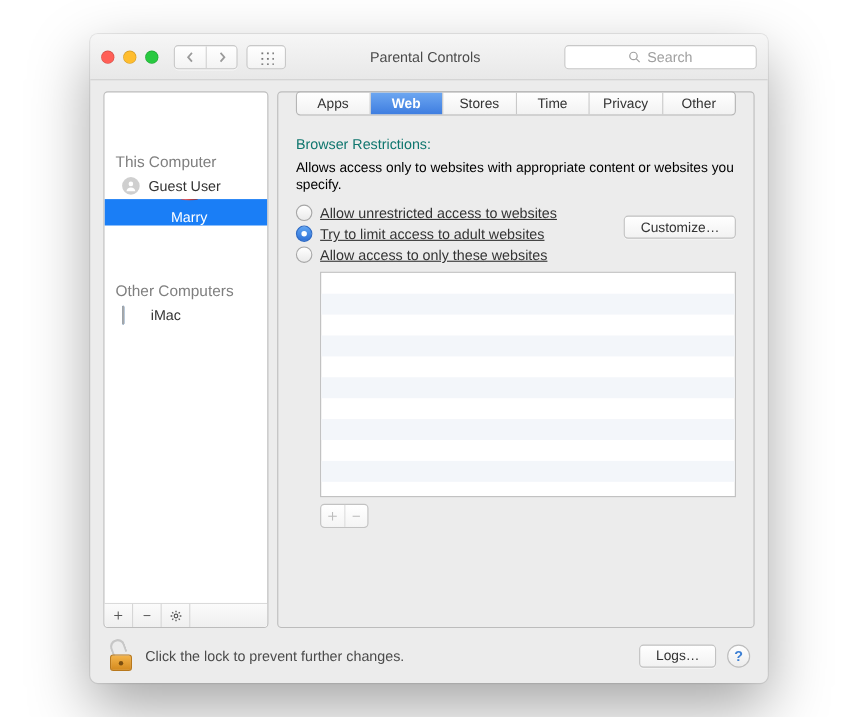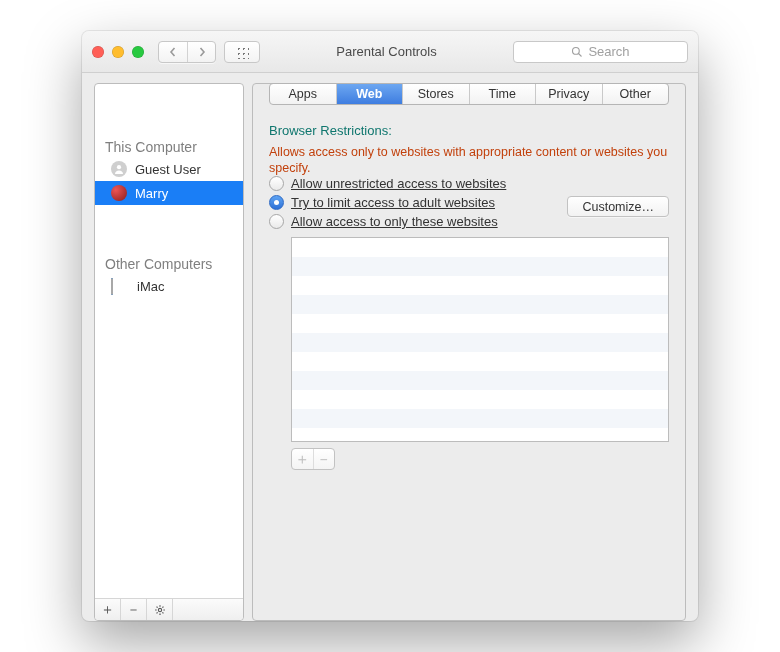--- a/index.html
+++ b/index.html
@@ -73,21 +73,21 @@
     border:1px solid #bcbcbc; border-radius:4px; background:#fff;
   }
   .sb-body{ flex:1; overflow:auto; padding-top:4px;}
   .sb-head {
     font-size:14px; color:#7f7f7f; padding:4px 10px 2px; font-weight:400;margin-top:47px;
   }
   .sb-item {
     height:24px; display:flex; align-items:center; gap:8px;
     padding:0 10px 0 16px; font-size:13px; color:#333;
   }
-  .sb-item.selected { background:#1a7ef6; color:#fff;}
+  .sb-item.selected { background:#1a7ef6; color:#fff;flex-direction:column;}
   .sb-item .avatar {
     width:16px;height:16px;border-radius:50%;
     background:#cfcfcf;
     display:flex;align-items:center;justify-content:center;
   }
   .sb-item.selected .avatar.marry{
     background:radial-gradient(circle at 30% 30%, #e55, #8a1d1d);
   }
   .sb-item .avatar.marry{
     background:radial-gradient(circle at 30% 30%, #e55, #8a1d1d);
@@ -128,21 +128,21 @@
     flex:1;display:flex;align-items:center;justify-content:center;
     font-size:12.5px;color:#333;
   }
   .tabs .tab + .tab{border-left:1px solid #c9c9c9;}
   .tabs .tab.active{
     background:linear-gradient(#6da7f1,#3e7de0);
     color:#fff;
     font-weight:bold;
   }
   .section-title{ font-size:13px; color:#0f766e; margin:18px 0 6px; font-weight:500;}
-  .section-desc { font-size:12.5px; color:#c2410c; line-height:16px; }
+  .section-desc { font-size:12.5px; color:#000000; line-height:16px; margin-bottom:10px;}
   .radios{display:flex;flex-direction:column;gap:4px;margin-bottom:8px;text-decoration:underline;}
   .radio-row{display:flex;align-items:center;gap:7px;font-size:13px;color:#333;position:relative;}
   .radio{
     width:15px;height:15px;border-radius:50%;border:1px solid #a7a7a7;
     background:linear-gradient(#ffffff,#eaeaea);
     display:flex;align-items:center;justify-content:center;
     flex-shrink:0;
   }
   .radio.checked{background:linear-gradient(#5fa4f3,#2e71d6);border-color:#2e6ac4;}
   .radio.checked::after{content:"";width:5px;height:5px;border-radius:50%;background:#fff;}
@@ -325,14 +325,23 @@
         <div class="listbox-row"></div>
       </div>
       <div class="pmset">
         <div title="Add website">＋</div>
         <div title="Remove website">－</div>
       </div>
     </div>
 
   </div>
 
+  <div class="footer">
+    <div class="lockicon">
+      <span class="shackle"></span>
+      <span class="body"></span>
+    </div>
+    <div class="foot-text">Click the lock to prevent further changes.</div>
+    <div class="macbtn">Logs…</div>
+    <div class="helpbtn" title="Help">?</div>
+  </div>
 
 </div>
 
 </body></html>

